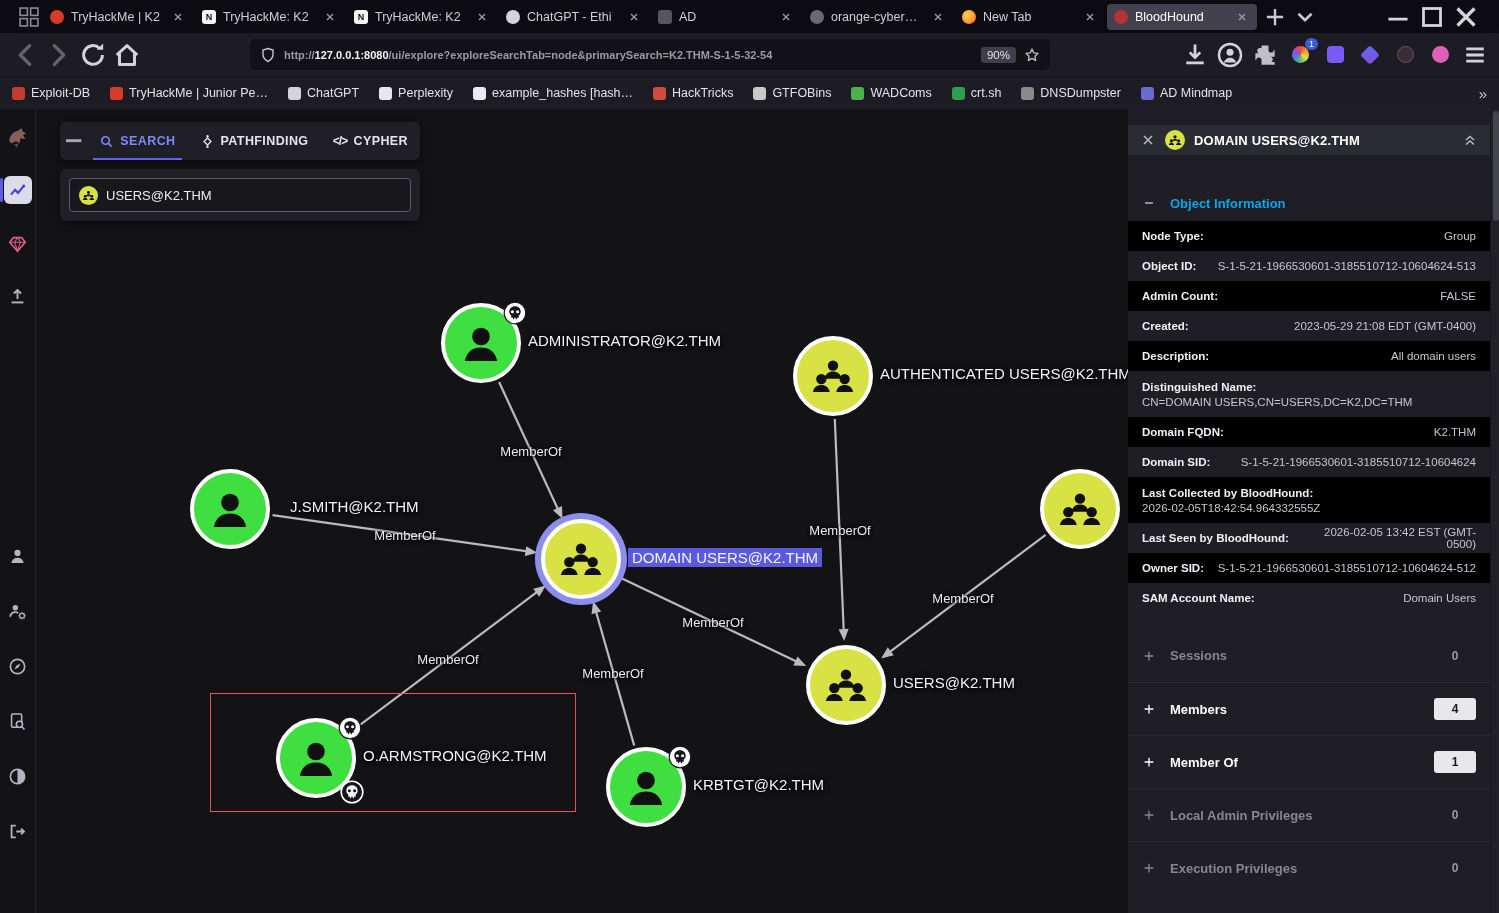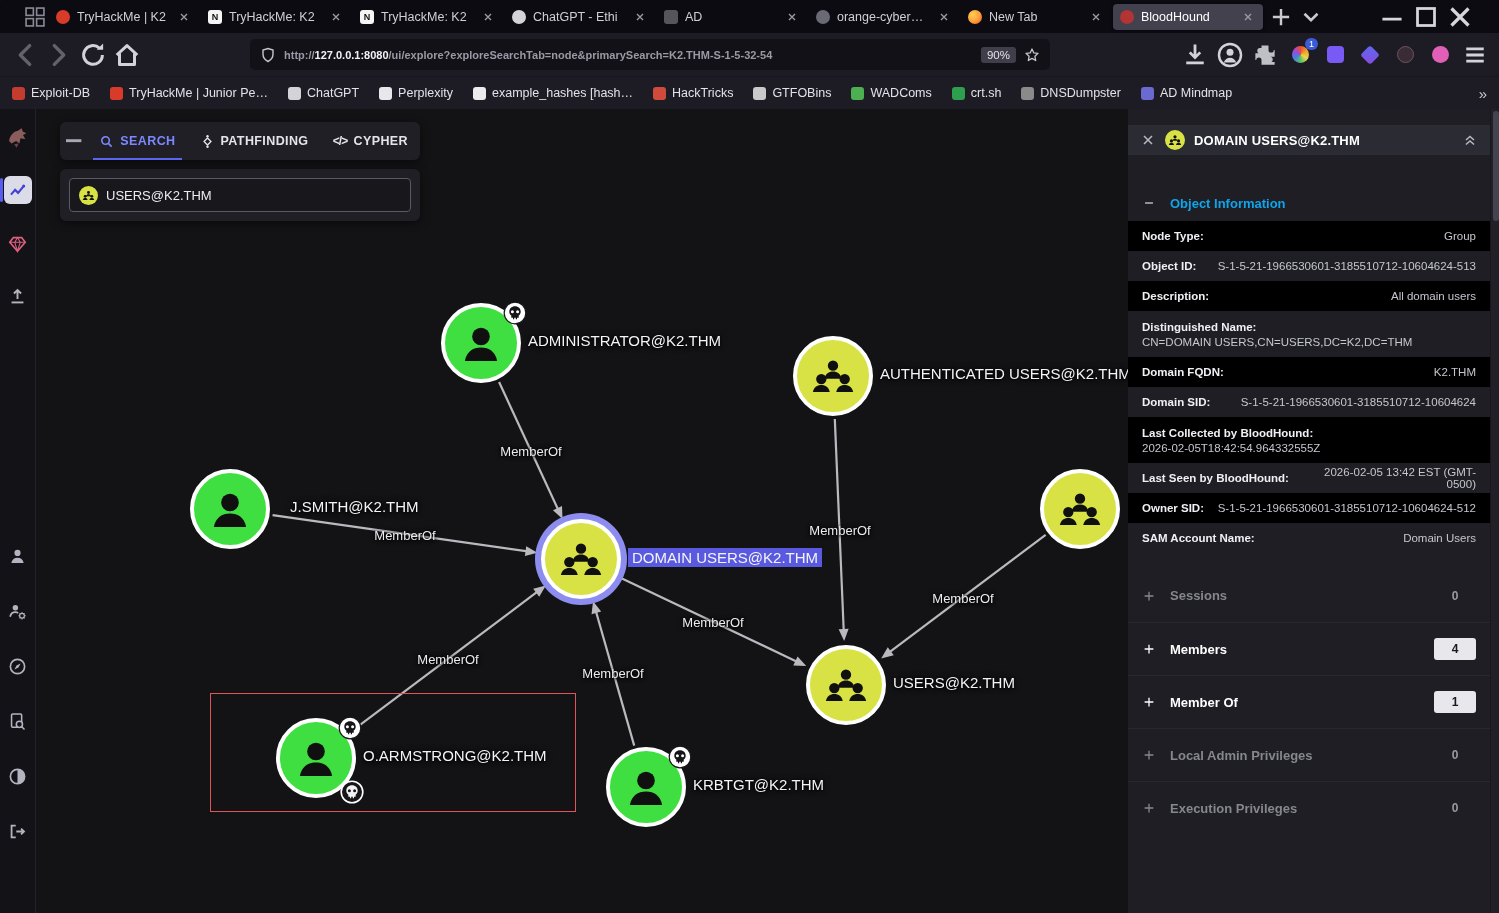--- a/index.html
+++ b/index.html
@@ -5,21 +5,21 @@
   * { margin:0; padding:0; box-sizing:border-box; }
   html,body { width:1499px; height:913px; overflow:hidden; background:#0c0b12;
     font-family:"Liberation Sans","DejaVu Sans",sans-serif; color:#e8e8ec; }
   .window { position:relative; width:1499px; height:913px; display:flex; flex-direction:column; }
 
   
   .ic { display:inline-flex; width:16px; height:16px; align-items:center; justify-content:center; flex:none; }
   .ic svg { width:100%; height:100%; }
 
   
-  .tabbar { height:33px; background:#0c0b12; display:flex; align-items:center; padding:0 22px; flex:none;border-radius:11px; }
+  .tabbar { height:33px; background:#0c0b12; display:flex; align-items:center; padding:0 16px; flex:none;border-radius:11px; }
   .ffview { width:26px; height:24px; display:flex; align-items:center; justify-content:center; color:#8a8a95; border-radius:4px; }
   #tabs { display:flex; align-items:center; height:100%; }
   .tab { width:150px; height:26px; margin:0 1px; display:flex; align-items:center; gap:7px;
     padding:0 7px; border-radius:4px; color:#cfcfd6; font-size:12.5px; }
   .tab.active { background:#42414d; color:#fff; box-shadow:0 0 3px rgba(0,0,0,.6); }
   .tab .title { flex:1; white-space:nowrap; overflow:hidden; text-overflow:ellipsis; }
   .tab .tclose { width:16px; height:16px; border-radius:3px; color:#9a9aa5; display:flex; align-items:center; justify-content:center; }
   .fav { width:14px; height:14px; border-radius:3px; flex:none; display:flex; align-items:center; justify-content:center;
     font-size:9px; font-weight:bold; }
   .fav-tryhackme { background:#d93b2b; border-radius:50%; }
@@ -716,20 +716,28 @@
       <div id="rows">
           <div class="prow zeb">
             <span class="plbl">Node Type:</span>
             <span class="pval">Group</span>
           </div>
           <div class="prow">
             <span class="plbl">Object ID:</span>
             <span class="pval">S-1-5-21-1966530601-3185510712-10604624-513</span>
           </div>
           <div class="prow zeb">
+            <span class="plbl">Admin Count:</span>
+            <span class="pval">FALSE</span>
+          </div>
+          <div class="prow">
+            <span class="plbl">Created:</span>
+            <span class="pval">2023-05-29 21:08 EDT (GMT-0400)</span>
+          </div>
+          <div class="prow zeb">
             <span class="plbl">Description:</span>
             <span class="pval">All domain users</span>
           </div>
           <div class="prow stacked">
             <span class="plbl">Distinguished Name:</span>
             <span class="pval">CN=DOMAIN USERS,CN=USERS,DC=K2,DC=THM</span>
           </div>
           <div class="prow zeb">
             <span class="plbl">Domain FQDN:</span>
             <span class="pval">K2.THM</span>

